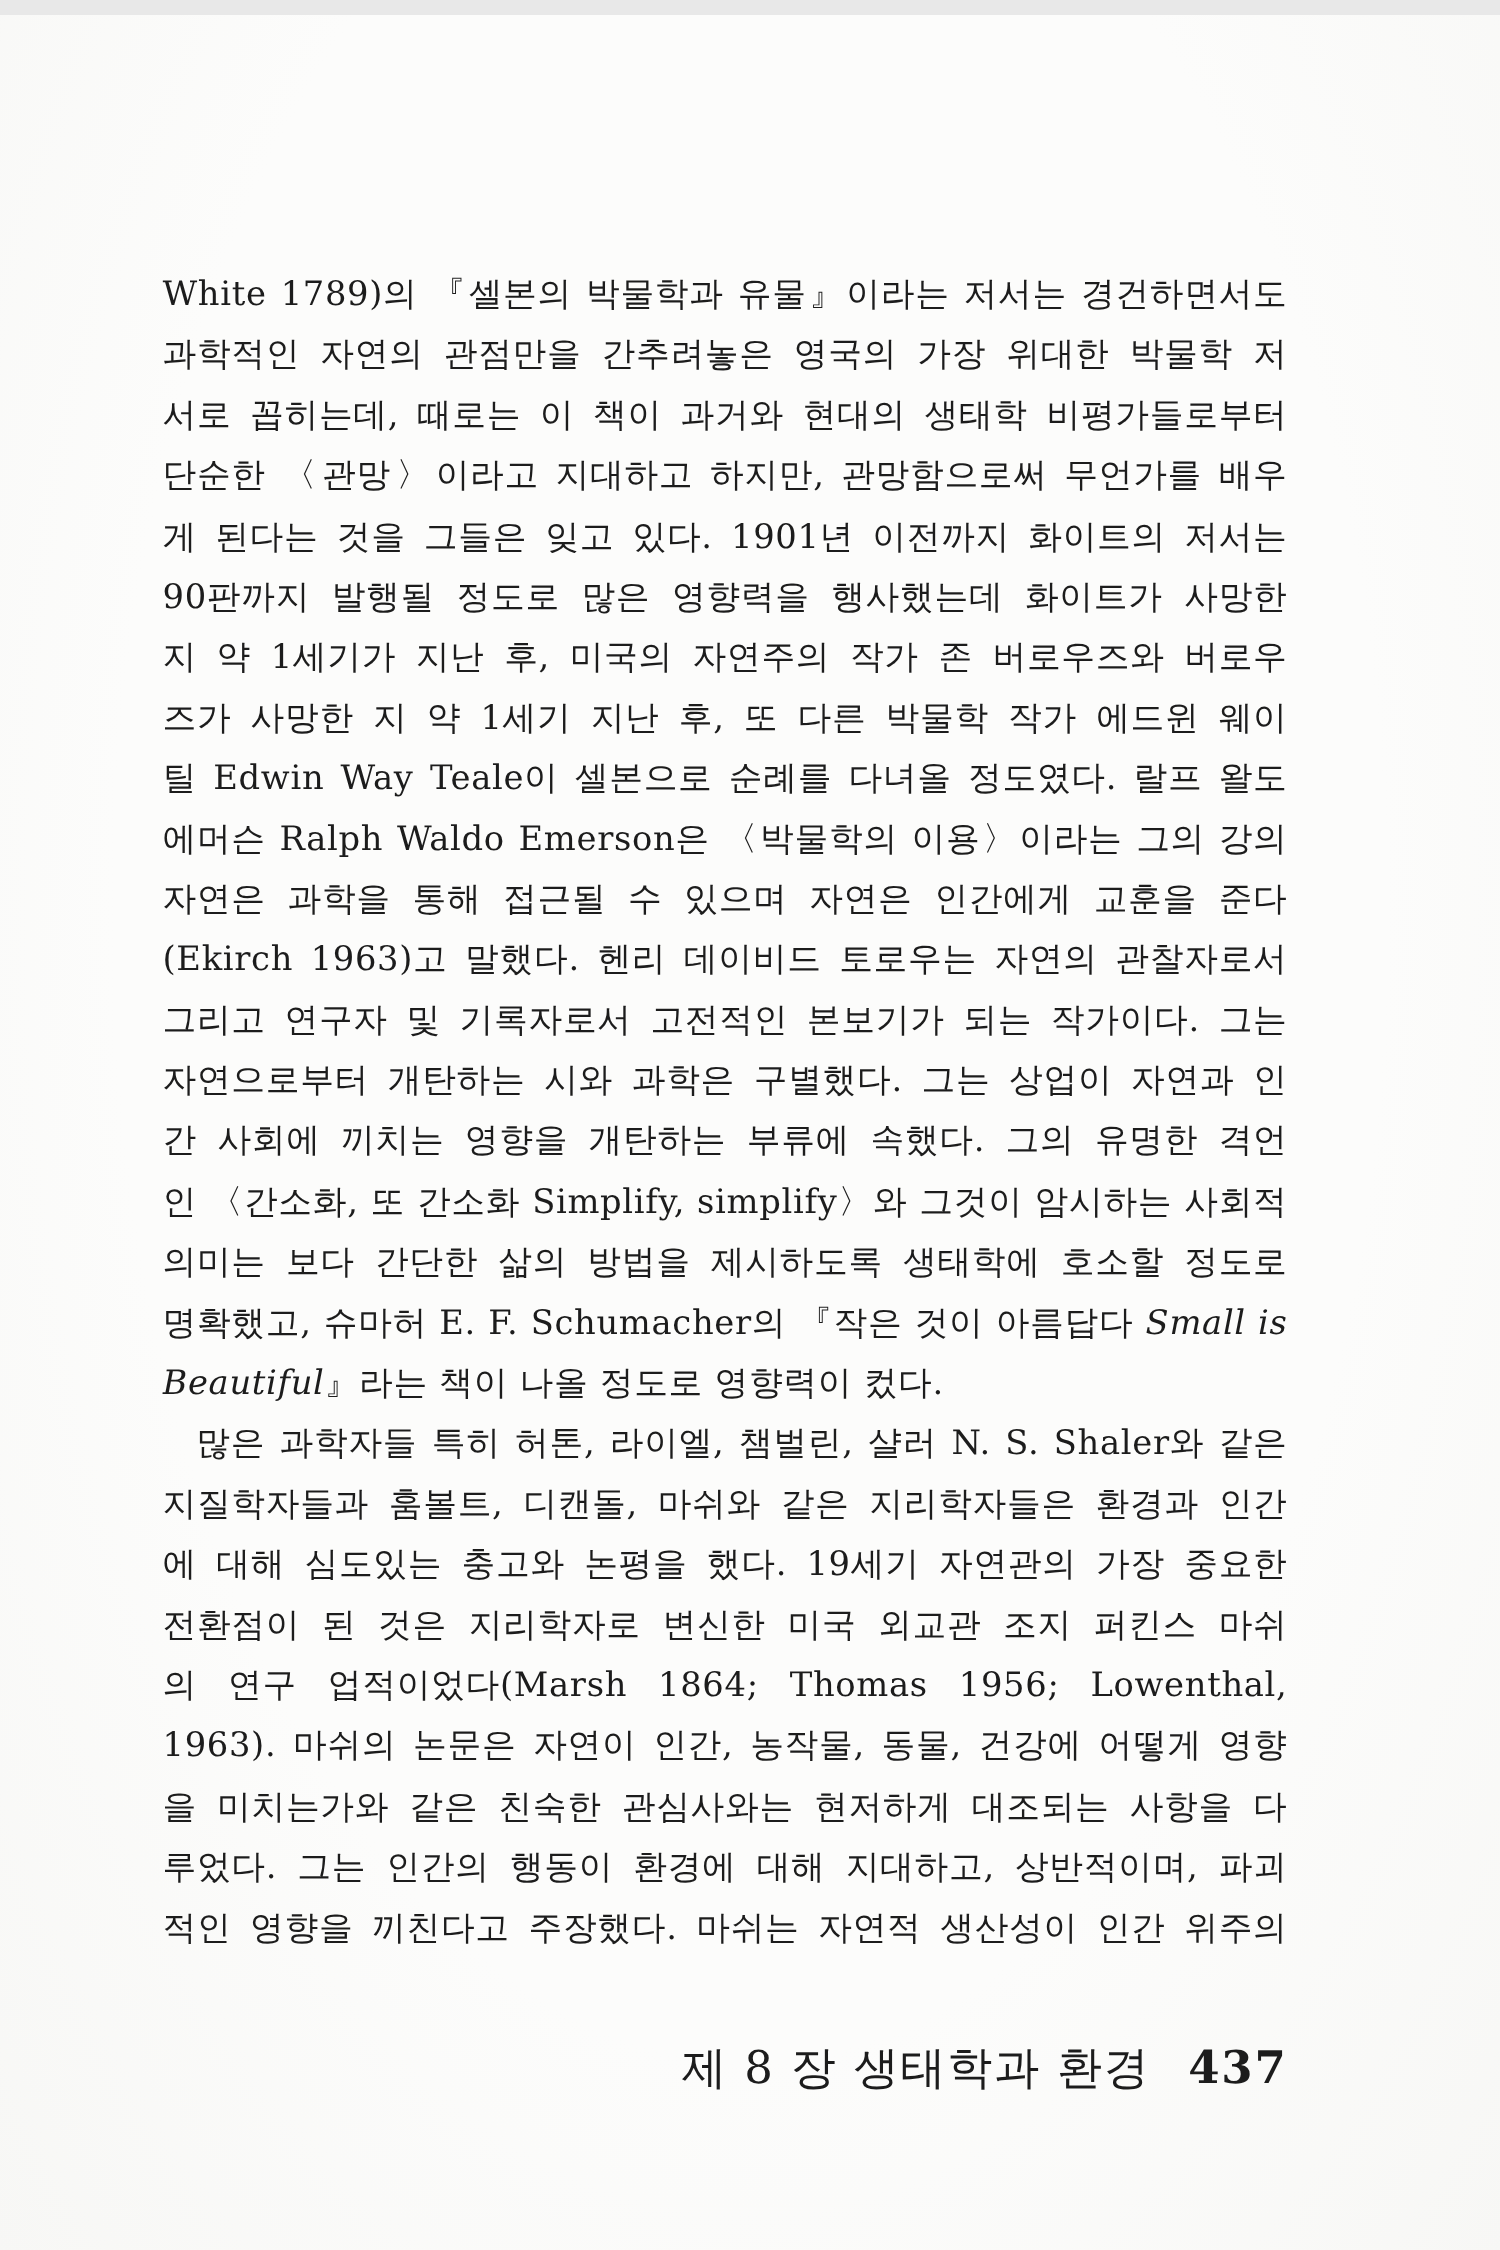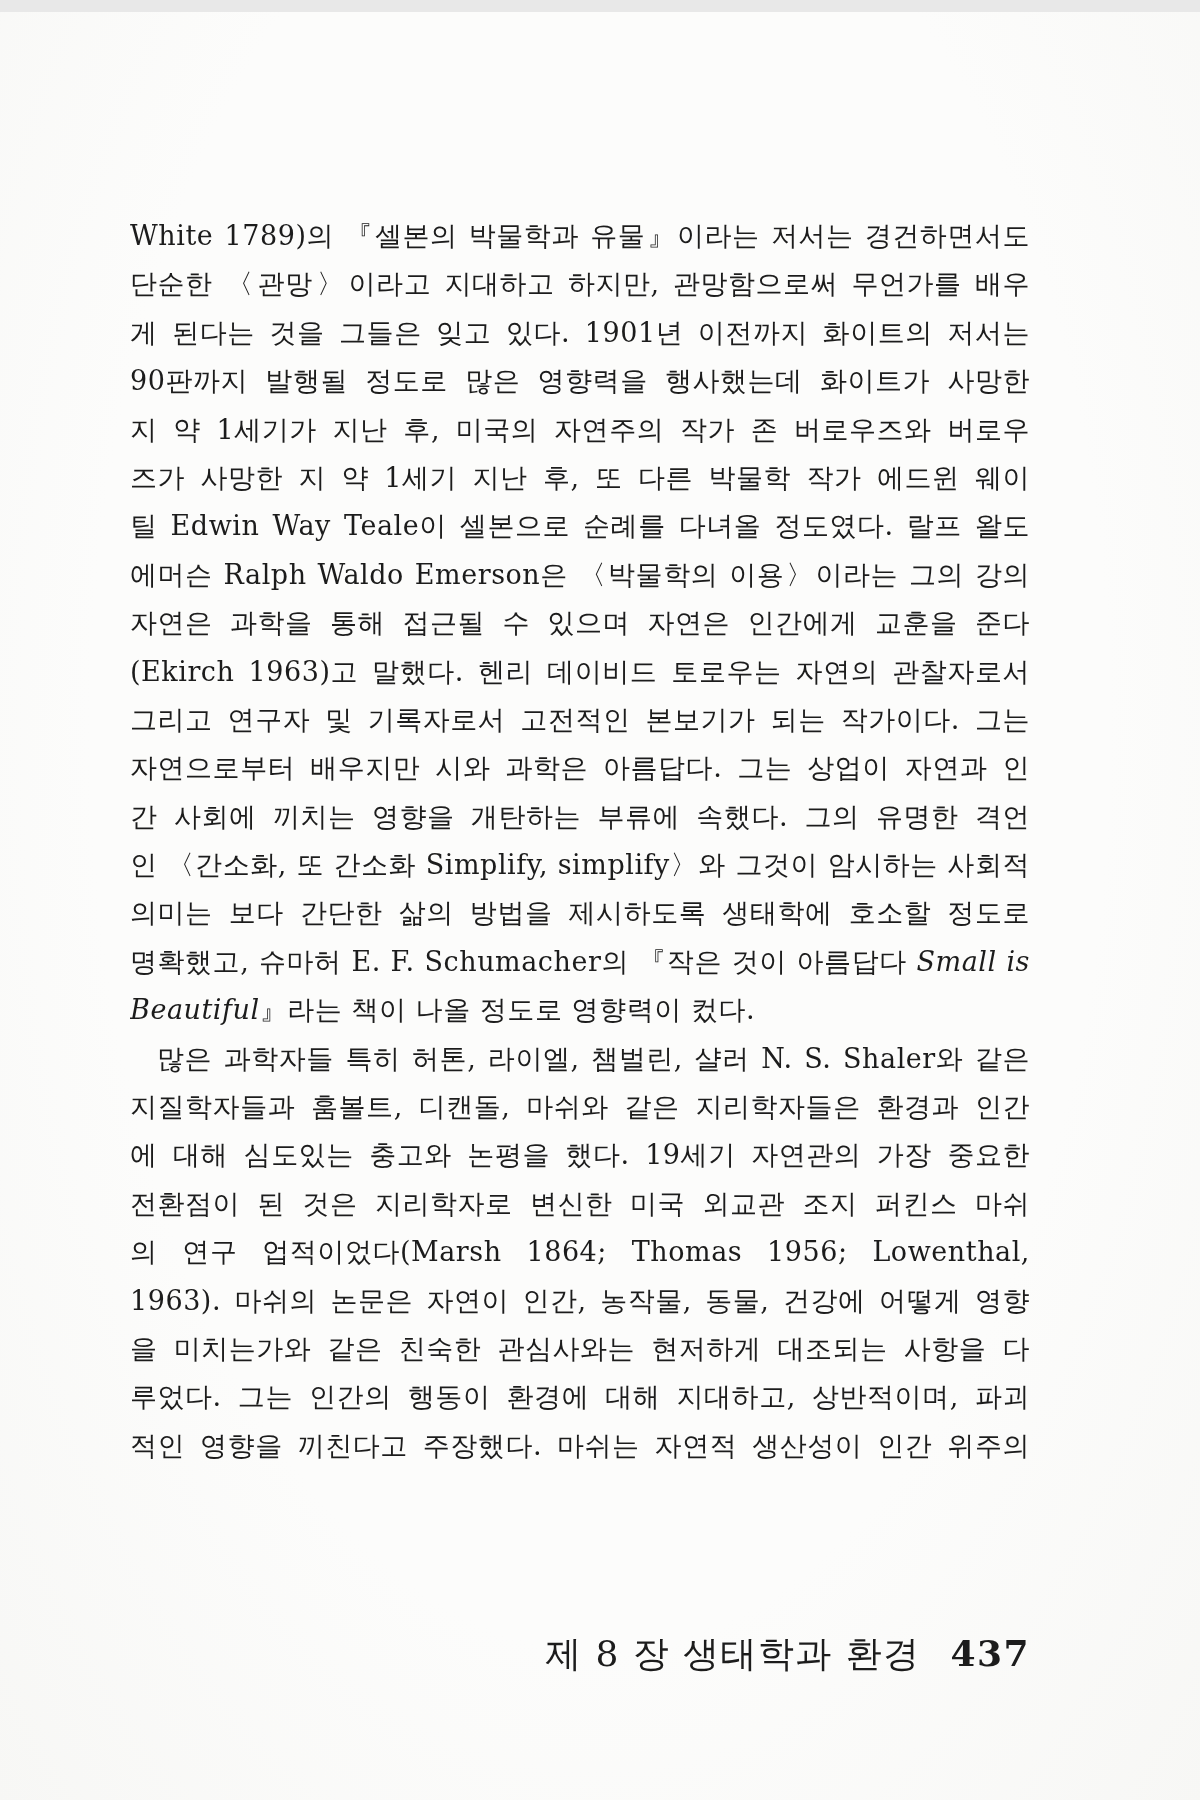--- a/index.html
+++ b/index.html
@@ -58,31 +58,33 @@
   }
 </style>
 </head>
 <body>
 
 <div class="page">
 
   <div class="body-text">
 
     <div class="line">White 1789)의 『셀본의 박물학과 유물』이라는 저서는 경건하면서도</div>
+    <div class="line">과학적인 자연의 관점만을 간추려놓은 영국의 가장 위대한 박물학 저</div>
+    <div class="line">서로 꼽히는데, 때로는 이 책이 과거와 현대의 생태학 비평가들로부터</div>
     <div class="line">단순한 〈관망〉이라고 지대하고 하지만, 관망함으로써 무언가를 배우</div>
     <div class="line">게 된다는 것을 그들은 잊고 있다. 1901년 이전까지 화이트의 저서는</div>
     <div class="line">90판까지 발행될 정도로 많은 영향력을 행사했는데 화이트가 사망한</div>
     <div class="line">지 약 1세기가 지난 후, 미국의 자연주의 작가 존 버로우즈와 버로우</div>
     <div class="line">즈가 사망한 지 약 1세기 지난 후, 또 다른 박물학 작가 에드윈 웨이</div>
     <div class="line">틸 Edwin Way Teale이 셀본으로 순례를 다녀올 정도였다. 랄프 왈도</div>
     <div class="line">에머슨 Ralph Waldo Emerson은 〈박물학의 이용〉이라는 그의 강의에서</div>
     <div class="line">자연은 과학을 통해 접근될 수 있으며 자연은 인간에게 교훈을 준다</div>
     <div class="line">(Ekirch 1963)고 말했다. 헨리 데이비드 토로우는 자연의 관찰자로서</div>
     <div class="line">그리고 연구자 및 기록자로서 고전적인 본보기가 되는 작가이다. 그는</div>
-    <div class="line">자연으로부터 배우지만 시와 과학은 아름답다. 그는 상업이 자연과 인</div>
+    <div class="line">자연으로부터 개탄하는 시와 과학은 구별했다. 그는 상업이 자연과 인</div>
     <div class="line">간 사회에 끼치는 영향을 개탄하는 부류에 속했다. 그의 유명한 격언</div>
     <div class="line">인 〈간소화, 또 간소화 Simplify, simplify〉와 그것이 암시하는 사회적</div>
     <div class="line">의미는 보다 간단한 삶의 방법을 제시하도록 생태학에 호소할 정도로</div>
     <div class="line"><span>명확했고, 슈마허 E. F. Schumacher의 『작은 것이 아름답다 </span><span class="lat-italic">Small is</span></div>
     <div class="line para-end"><span class="lat-italic">Beautiful</span><span>』라는 책이 나올 정도로 영향력이 컸다.</span></div>
 
     <div class="line indented">많은 과학자들 특히 허톤, 라이엘, 챔벌린, 샬러 N. S. Shaler와 같은</div>
     <div class="line">지질학자들과 훔볼트, 디캔돌, 마쉬와 같은 지리학자들은 환경과 인간</div>
     <div class="line">에 대해 심도있는 충고와 논평을 했다. 19세기 자연관의 가장 중요한</div>
     <div class="line">전환점이 된 것은 지리학자로 변신한 미국 외교관 조지 퍼킨스 마쉬</div>

